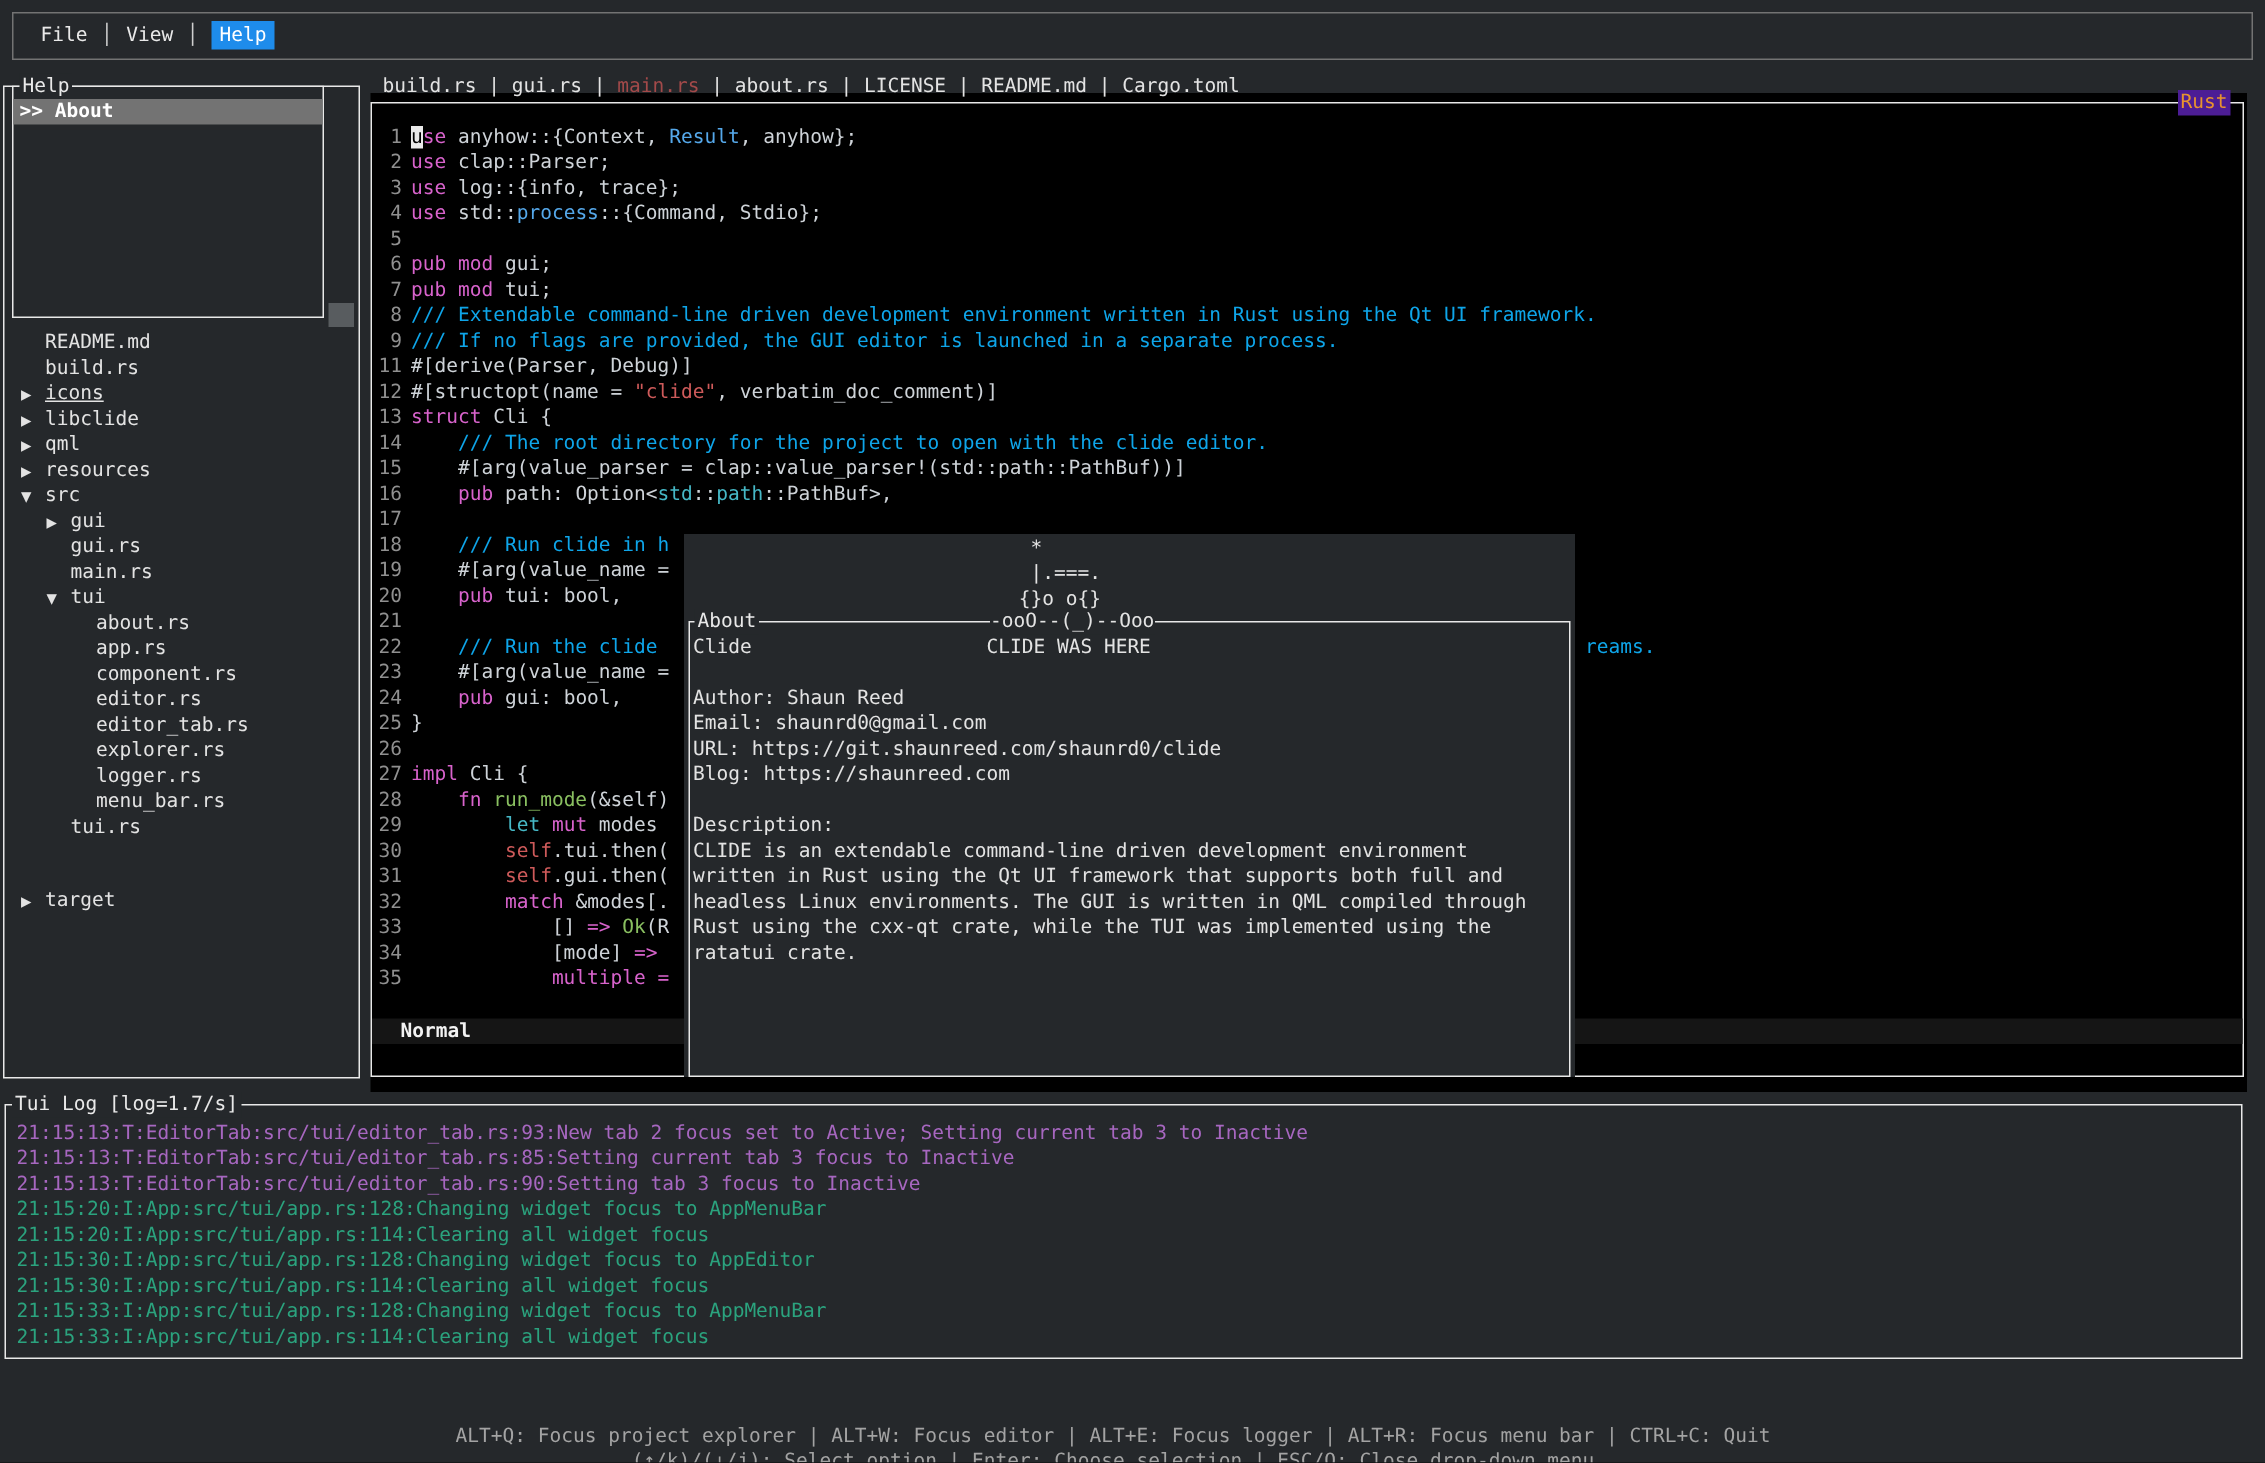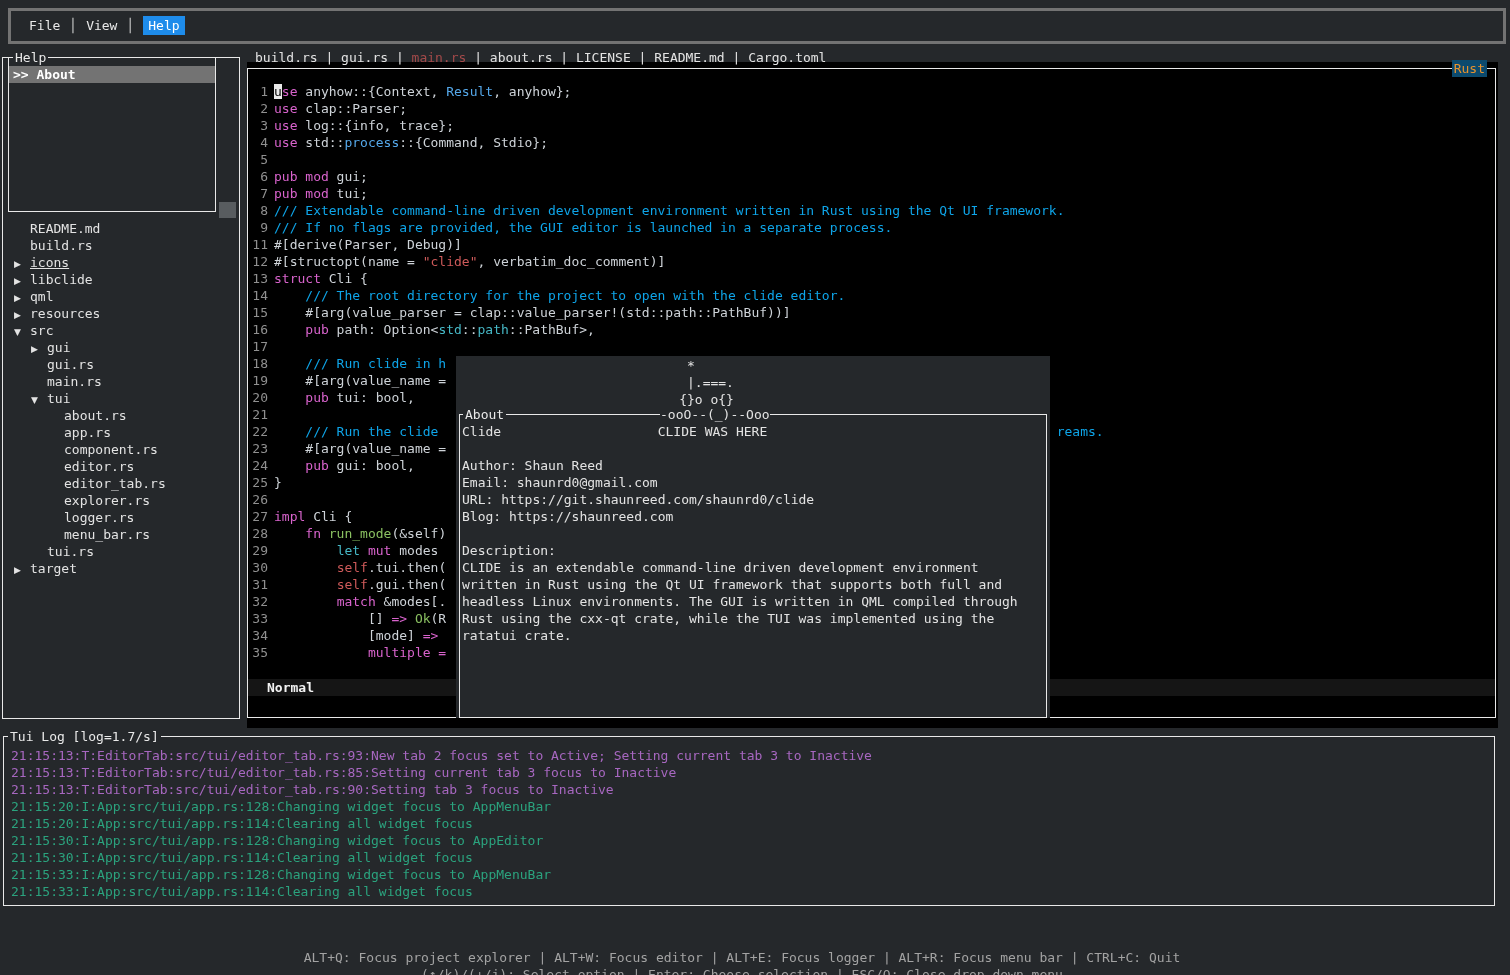--- a/index.html
+++ b/index.html
@@ -1,21 +1,21 @@
 <!DOCTYPE html>
 <html><head>
 <meta charset="utf-8">
 <style>
   html,body{margin:0;padding:0;background:#1b1d1f;}
   .screen{position:relative;width:1510px;height:975px;background:#25282b;overflow:hidden;
     font-family:"DejaVu Sans Mono",monospace;font-size:13px;line-height:17px;color:#dcdcdc;}
   pre{margin:0;font-family:inherit;font-size:inherit;line-height:17px;white-space:pre;}
 
   
-  .menubar{position:absolute;left:8px;top:8px;width:1492px;height:30px;border:3px solid #737373;z-index:4;}
+  .menubar{position:absolute;left:8px;top:8px;width:1492px;height:30px;border:1px solid #737373;z-index:4;}
   .menu-items{padding-left:18px;line-height:30px;white-space:pre;}
   .menu-item{color:#e9e9e9;}
   .menu-item.active{background:#1e8ceb;color:#ffffff;padding:2px 5px;}
   .menu-sep{color:#cfcfcf;padding:0 9px;}
 
   
   .help-dd{position:absolute;left:8px;top:57px;width:206px;height:153px;border:1px solid #e9e9e9;background:#25282b;z-index:6;}
   .panel-title{position:absolute;top:-9px;left:4px;background:#25282b;padding:0 2px;color:#e9e9e9;}
   .dd-item{height:17px;line-height:17px;margin-top:8px;background:#737373;color:#ffffff;font-weight:bold;padding-left:4px;}
 
@@ -26,21 +26,21 @@
   .tree-arrow{display:inline-block;width:16px;font-size:9px;color:#e3e3e3;font-family:"DejaVu Sans",sans-serif;}
   .scroll-thumb{position:absolute;left:219px;top:202px;width:17px;height:16px;background:#585c5f;z-index:7;}
 
   
   .tab-bar{position:absolute;left:255px;top:49px;height:17px;white-space:pre;z-index:3;color:#e3e3e3;}
   .tab{color:#e3e3e3;}
   .tab.tab-active{color:#a34a4a;}
   .tab-sep{color:#e3e3e3;}
   .editor{position:absolute;left:247px;top:62px;width:1251px;height:666px;background:#000000;z-index:2;}
   .editor-border{position:absolute;left:0;top:6px;right:2px;bottom:10px;border:1px solid #e9e9e9;}
-  .lang-badge{position:absolute;top:-9px;right:8px;background:#0c4a6e;padding:0 2px;color:#e8932e;}
+  .lang-badge{position:absolute;top:-9px;right:8px;background:#4c1d95;padding:0 2px;color:#e8932e;}
   .code{position:absolute;left:1px;top:21px;width:1248px;}
   .code-row{height:17px;line-height:17px;white-space:pre;color:#ced3d8;}
   .ln{display:inline-block;width:20px;text-align:right;margin-right:6px;color:#909090;}
   .t-fg{color:#ced3d8;}
   .t-kw{color:#d863cc;}
   .t-cm{color:#0ea5e9;}
   .t-bl{color:#55a8ea;}
   .t-tl{color:#46b8c6;}
   .t-gr{color:#8ac061;}
   .t-rd{color:#ce5a5a;}
@@ -138,21 +138,21 @@
         <div class="tree-row" style="padding-left: 28px;"><span class="tree-arrow">▼</span><span>tui</span></div>
         <div class="tree-row" style="padding-left: 45px;"><span class="tree-arrow"></span><span>about.rs</span></div>
         <div class="tree-row" style="padding-left: 45px;"><span class="tree-arrow"></span><span>app.rs</span></div>
         <div class="tree-row" style="padding-left: 45px;"><span class="tree-arrow"></span><span>component.rs</span></div>
         <div class="tree-row" style="padding-left: 45px;"><span class="tree-arrow"></span><span>editor.rs</span></div>
         <div class="tree-row" style="padding-left: 45px;"><span class="tree-arrow"></span><span>editor_tab.rs</span></div>
         <div class="tree-row" style="padding-left: 45px;"><span class="tree-arrow"></span><span>explorer.rs</span></div>
         <div class="tree-row" style="padding-left: 45px;"><span class="tree-arrow"></span><span>logger.rs</span></div>
         <div class="tree-row" style="padding-left: 45px;"><span class="tree-arrow"></span><span>menu_bar.rs</span></div>
         <div class="tree-row" style="padding-left: 28px;"><span class="tree-arrow"></span><span>tui.rs</span></div>
-        <div class="tree-row" style="padding-left: 11px;"><span class="tree-arrow">▶</span><span>target</span></div>
+        <div class="tree-row" style="padding-left: 11px; margin-top: 32px;"><span class="tree-arrow">▶</span><span>target</span></div>
       </div>
   </div>
   <div class="scroll-thumb"></div>
 
   <div class="help-dd">
     <span class="panel-title">Help</span>
     <div class="dd-items">
         <div class="dd-item">&gt;&gt; About</div>
       </div>
   </div>

